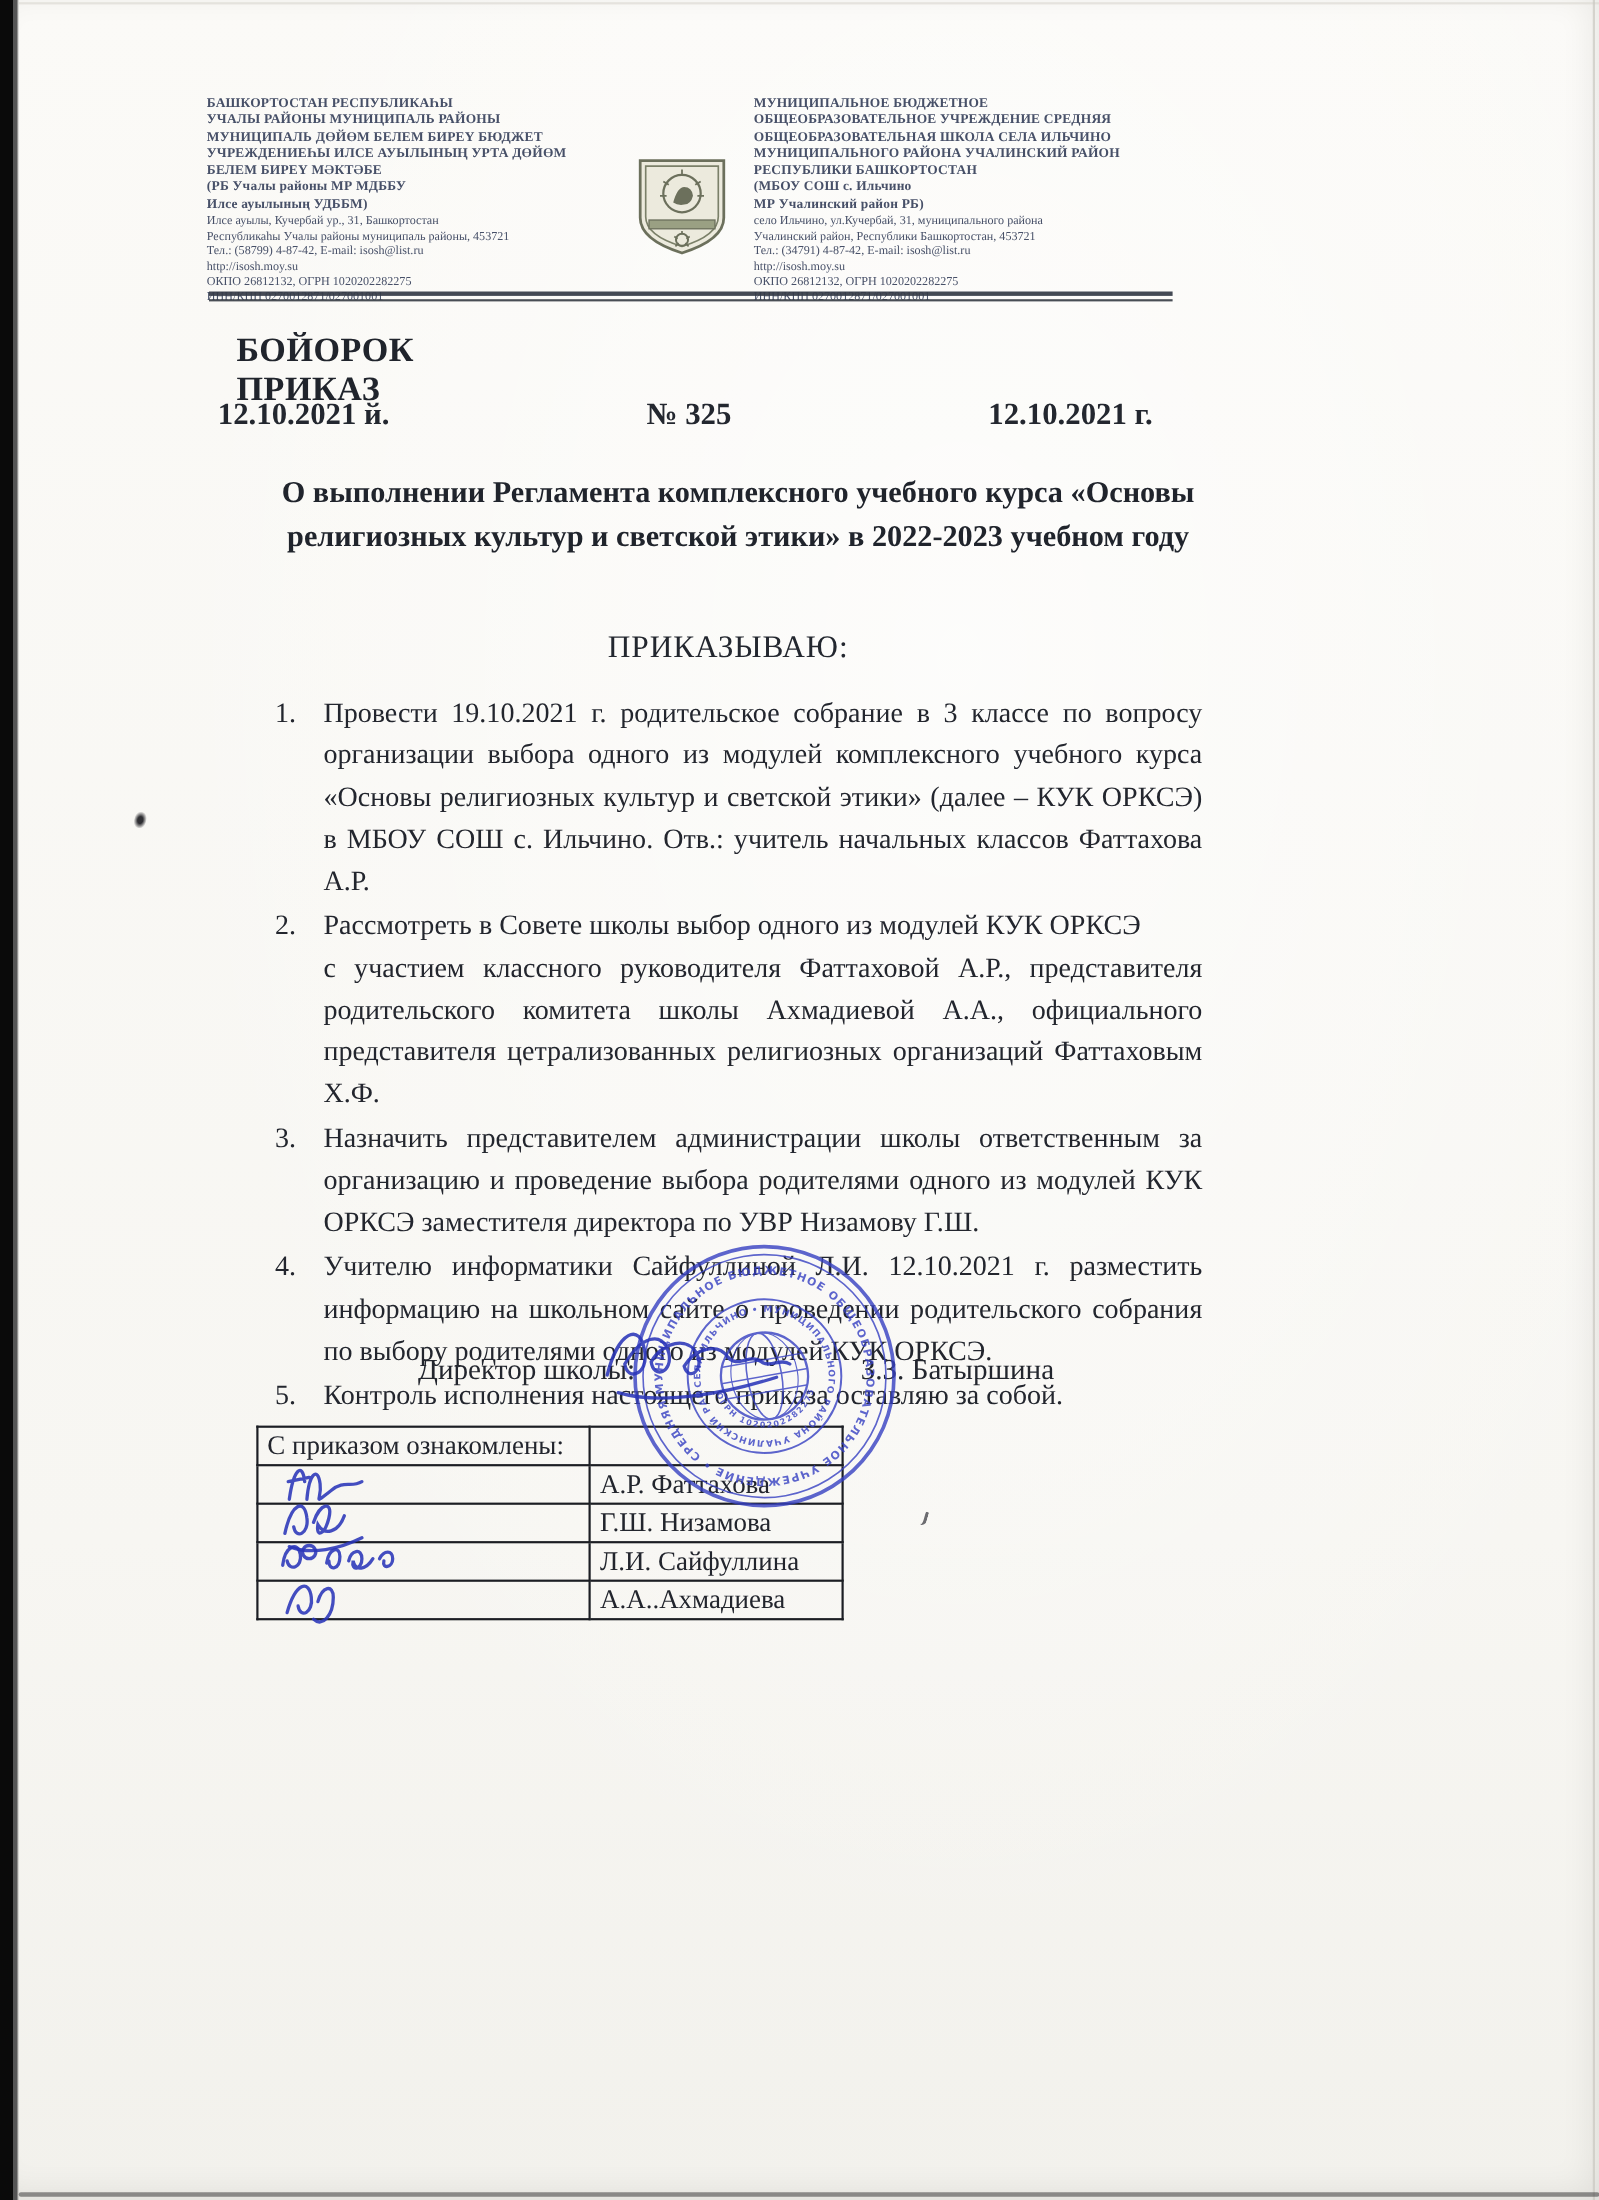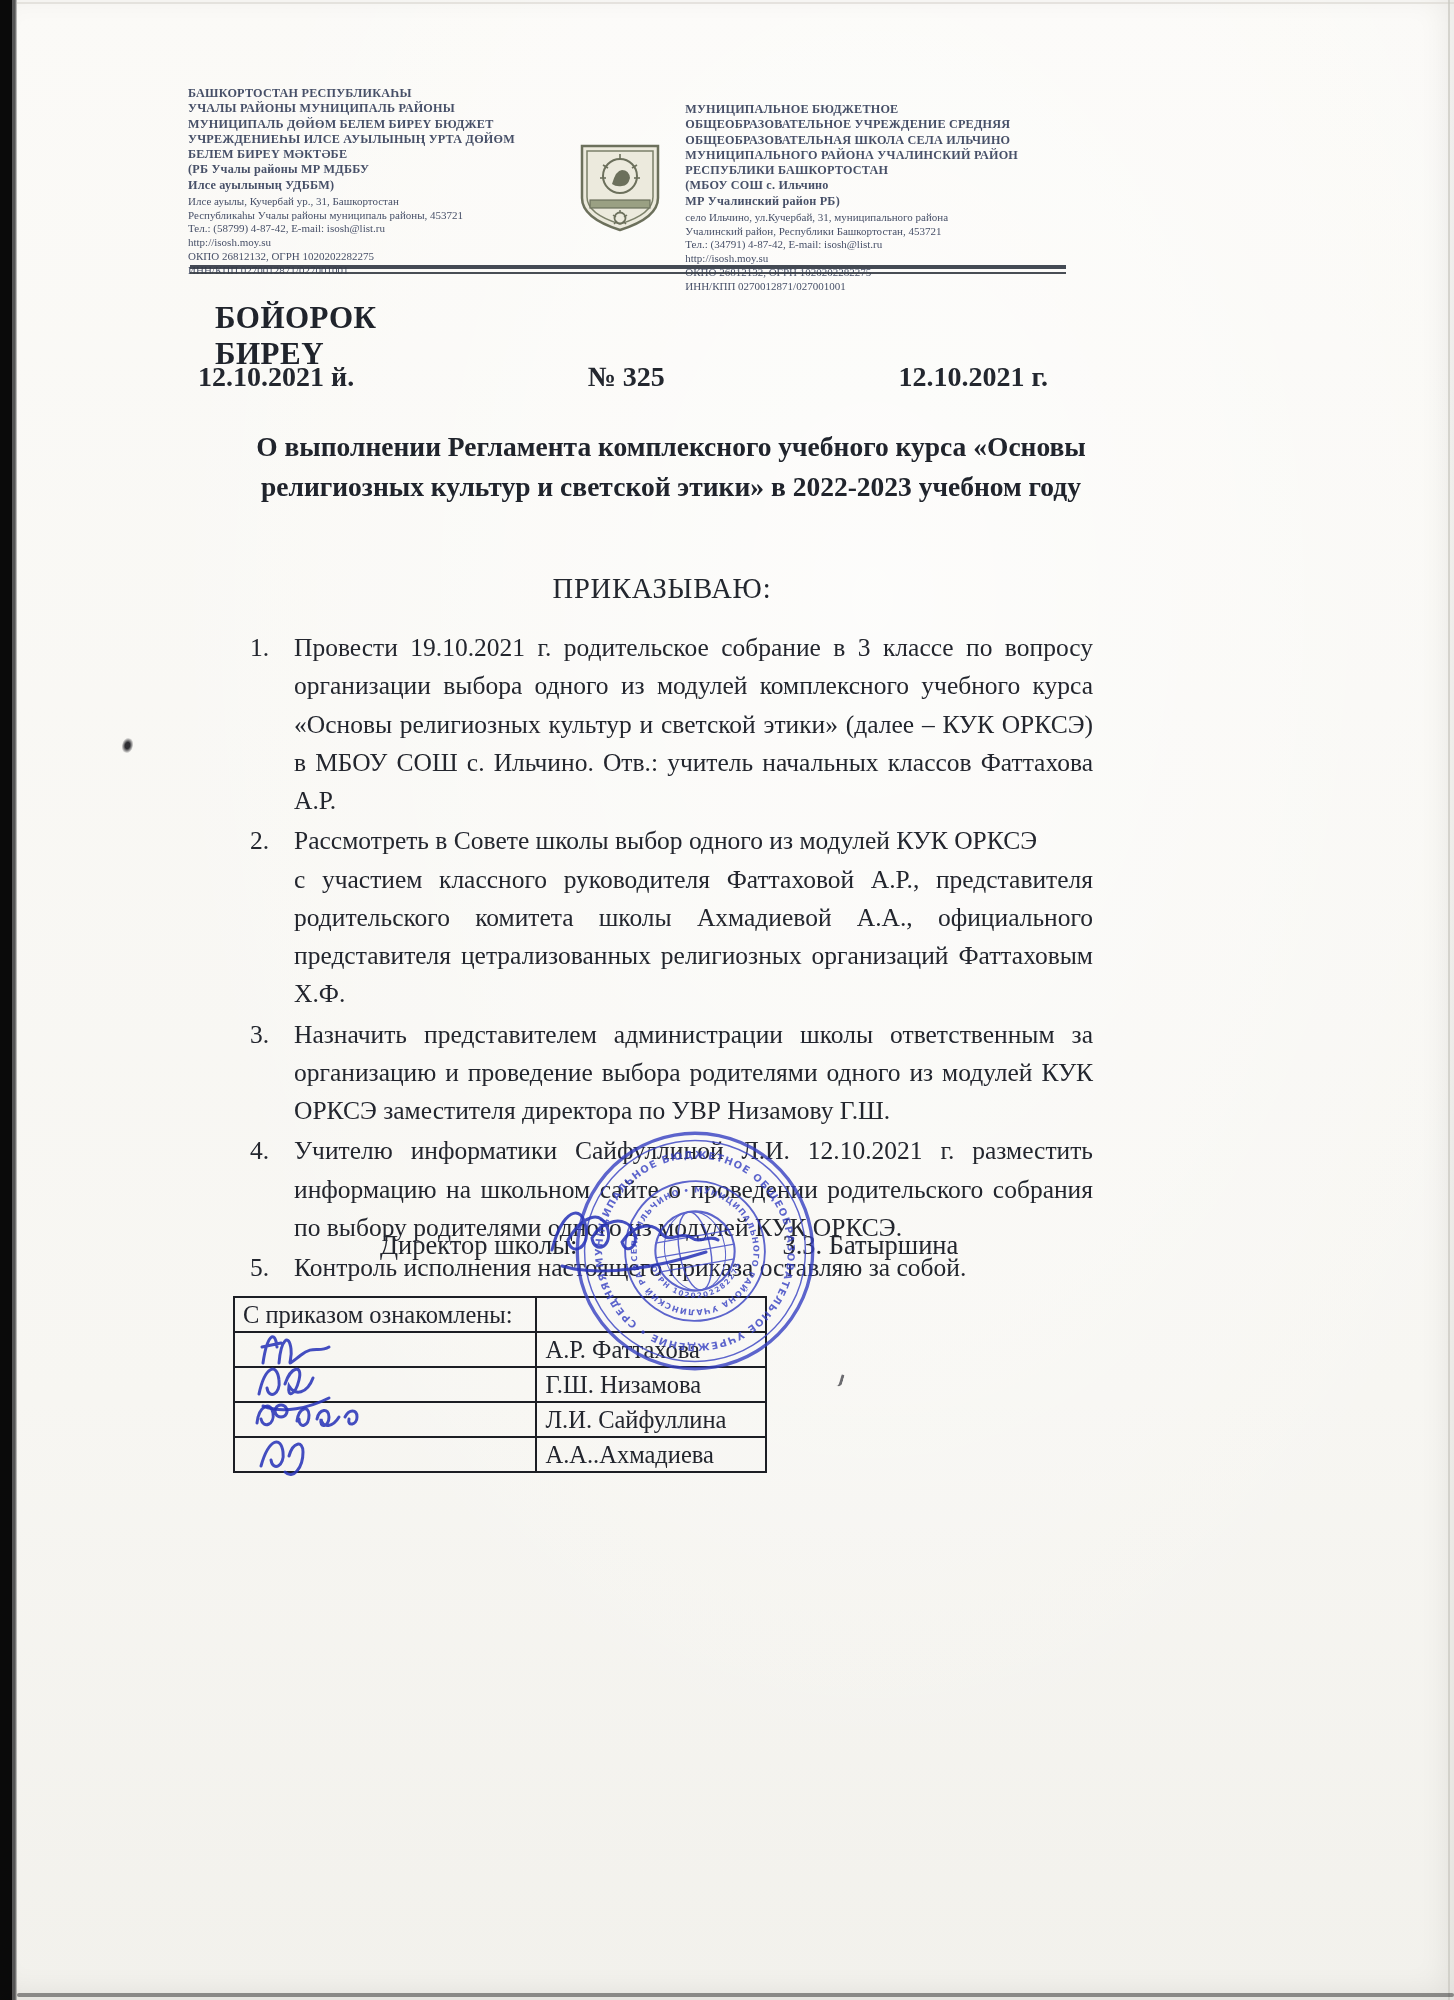--- a/index.html
+++ b/index.html
@@ -24,21 +24,21 @@
   .edge-top { position:absolute; left:17px; right:0; top:2px; height:2px;
     background:#d8d6cf; opacity:.6; }
 
   
   .letterhead { position:absolute; top:86px; left:188px; width:902px;
     display:flex; gap:10px; color:#475068; text-align:left; }
   .org { line-height:1.25; }
   .org .org-name { font-weight:bold; font-size:12.2px; white-space:pre-line; letter-spacing:.2px; }
   .org .org-details { font-size:11px; white-space:pre-line; margin-top:2px; }
   .org-left { width:372px; }
-  .org-right { width:410px;margin-top:16px; }
+  .org-right { width:410px; }
   .emblem-wrap { width:110px; flex:none; padding-top:54px; display:flex; justify-content:center; }
 
   .rule { position:absolute; top:265px; left:190px; width:876px; height:9px;
     border-top:4px solid #353b47; border-bottom:2px solid #3a4048; opacity:.92; }
 
   .titles-row { position:absolute; top:300px; left:215px; width:832px;
     display:flex; justify-content:space-between;
     font-weight:bold; font-size:31px; letter-spacing:.5px; color:#20242c;flex-direction:column; }
   .dates-row { position:absolute; top:361px; left:198px; width:850px;
     display:flex; justify-content:space-between; align-items:baseline;
@@ -147,21 +147,21 @@
 http://isosh.moy.su
 ОКПО 26812132, ОГРН 1020202282275
 ИНН/КПП 0270012871/027001001</div>
     </div>
   </div>
 
   <div class="rule"></div>
 
   <div class="titles-row">
     <span>БОЙОРОК</span>
-    <span>БИРЕҮ</span>
+    <span>ПРИКАЗ</span>
   </div>
   <div class="dates-row">
     <span>12.10.2021 й.</span>
     <span>№  325</span>
     <span>12.10.2021 г.</span>
   </div>
 
   <div class="subject">О выполнении Регламента комплексного учебного курса «Основы религиозных культур и светской этики» в 2022-2023 учебном году</div>
 
   <div class="resolution">ПРИКАЗЫВАЮ:</div>

